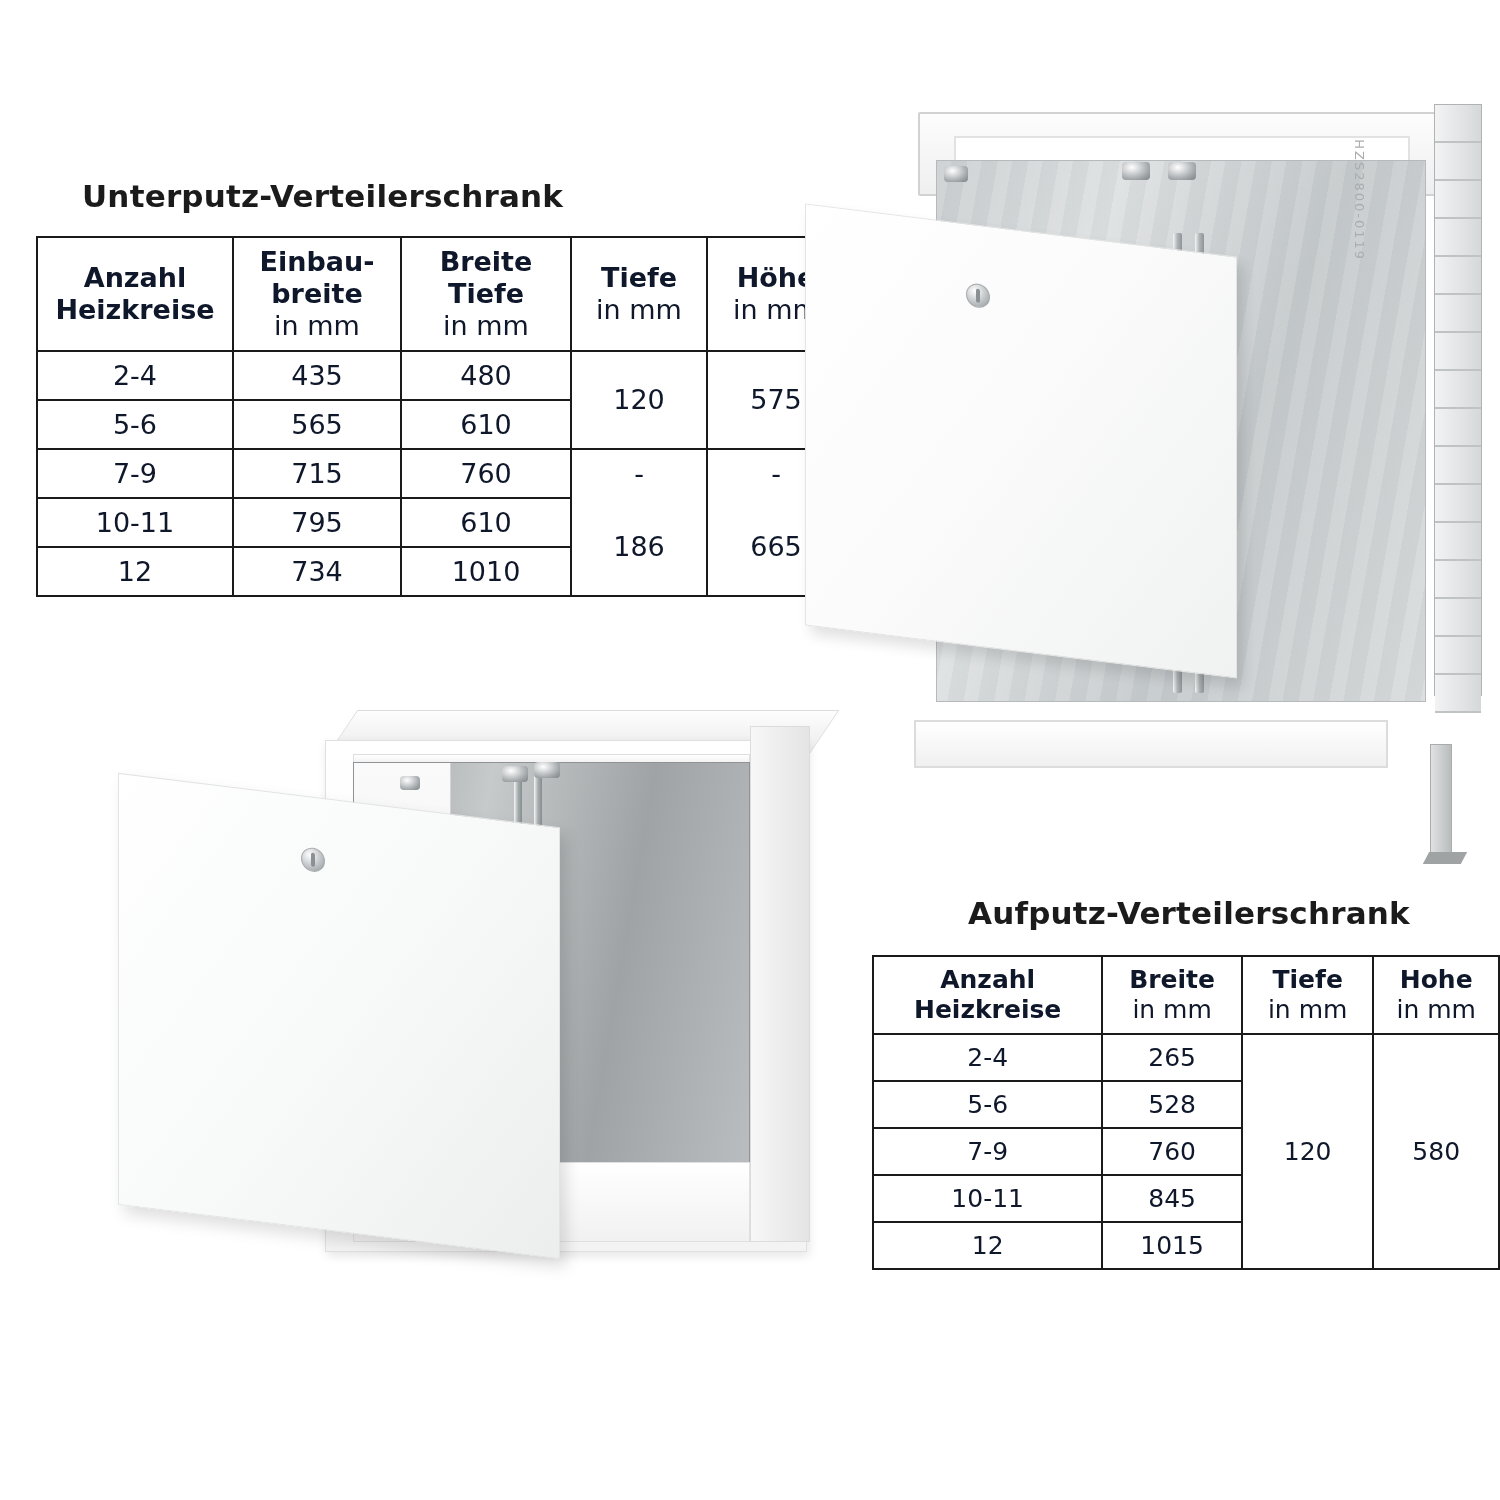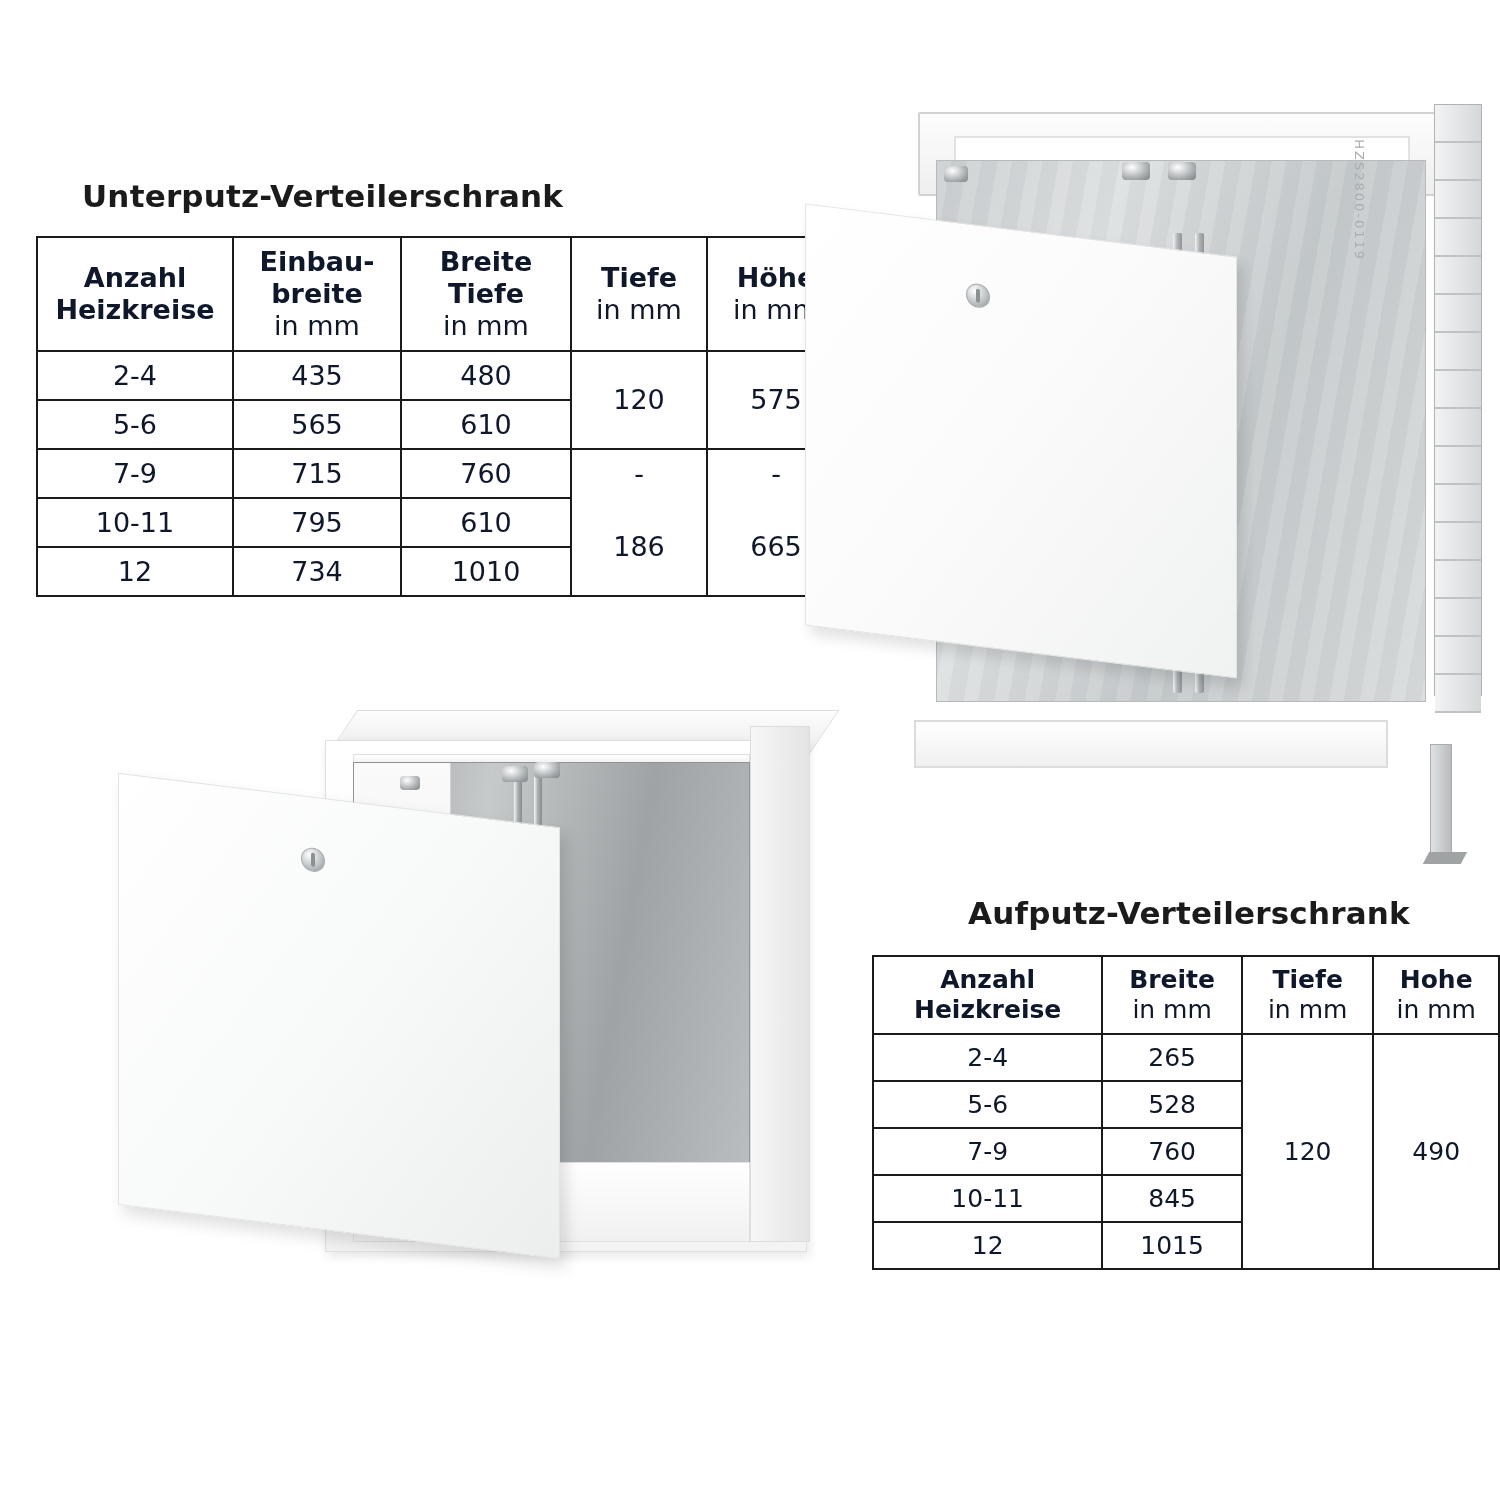--- a/index.html
+++ b/index.html
@@ -513,21 +513,21 @@
         <span class="multi-line">Hohe</span>
         <span class="unit-line">in mm</span>
       </th>
     </tr>
   </thead>
   <tbody>
     <tr>
       <td class="body-cell">2-4</td>
       <td class="body-cell">265</td>
       <td class="body-cell" rowspan="5">120</td>
-      <td class="body-cell" rowspan="5">490</td>
+      <td class="body-cell" rowspan="5">580</td>
     </tr>
     <tr>
       <td class="body-cell">5-6</td>
       <td class="body-cell">528</td>
     </tr>
     <tr>
       <td class="body-cell">7-9</td>
       <td class="body-cell">760</td>
     </tr>
     <tr>

